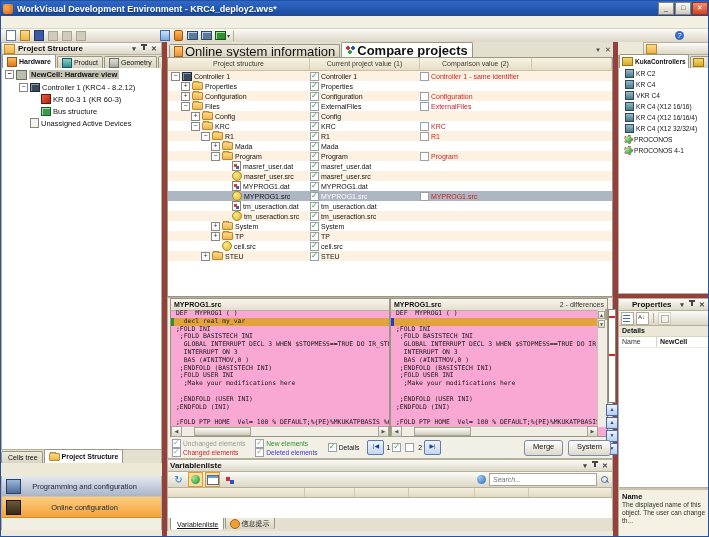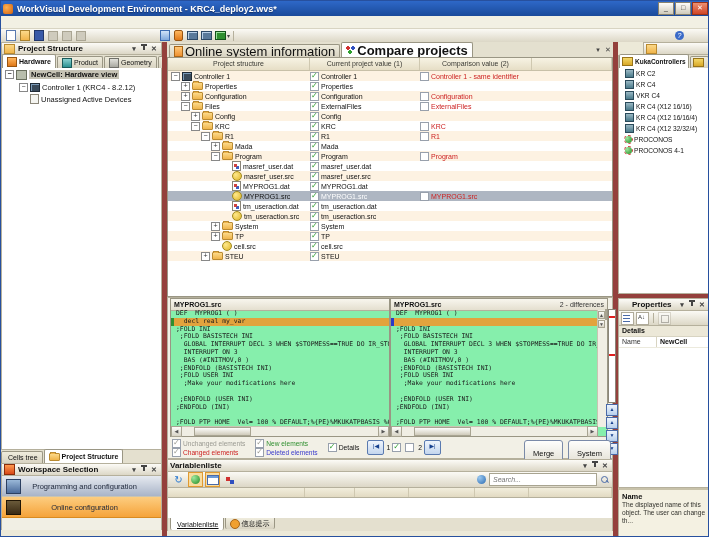--- a/index.html
+++ b/index.html
@@ -109,21 +109,21 @@
   .cmp-row:nth-child(even){background:#fdf2e2;}
   .cmp-row.sel{background:#aeb6c2;}
   .cmp-row>div{display:flex;align-items:center;overflow:hidden;white-space:nowrap;height:10px;}
   .cmp-row .c1{padding-left:calc(3px + var(--lvl,0)*10px);}
   .cmp-row .lbl{font-size:7px;}
   .cmp-row.sel .c2 .lbl{color:#fff;}
   .cmp-row .c3 .lbl{color:#cc1f1f;}
   .cmp-row.no-comp .c3{visibility:hidden;}
   
   .diff-panel{left:166px;top:296px;width:446px;height:162px;background:#f2f0e6;border:1px solid #b5b09c;}
-  .pane{position:absolute;top:0;height:137px;background:#86efac;border:1px solid #9a9684;}
+  .pane{position:absolute;top:0;height:137px;background:#f9a8d4;border:1px solid #9a9684;}
   .pane-l{left:2px;width:218px;}
   .pane-r{left:222px;width:216px;}
   .pane-head{height:11px;background:linear-gradient(#f8f6ee,#e4dfcf);border-bottom:1px solid #b5b09c;display:flex;align-items:center;padding:0 3px;font-size:7px;font-weight:bold;}
   .pane-head .dcount{margin-left:auto;font-weight:normal;color:#333;}
   .code{position:absolute;left:0;top:11px;right:0;height:117px;overflow:hidden;font-family:"DejaVu Sans Mono",monospace;font-size:6.4px;}
   .pane-r .code{right:9px;}
   .code-line{height:7.8px;line-height:7.8px;white-space:pre;position:relative;padding-left:5px;color:#1a1a1a;}
   .code-line.hl{background:#e2a33d;}
   .code-line.gut-green::before{content:"";position:absolute;left:0;top:0;width:3px;height:100%;background:#2f8f2f;}
   .code-line.gut-blue::before{content:"";position:absolute;left:0;top:0;width:3px;height:100%;background:#2a3ac8;}
@@ -138,21 +138,21 @@
   .ov-mark{position:absolute;left:0;width:100%;height:2px;background:#e02020;}
   .diffnav{position:absolute;left:438px;top:106px;width:10px;display:flex;flex-direction:column;gap:1px;}
   .dnbtn{width:10px;height:10px;background:linear-gradient(#eef4fc,#b8d0ec);border:1px solid #4a6aa8;color:#16408e;font-size:5px;line-height:9px;text-align:center;}
   .legend{position:absolute;left:2px;top:139px;width:442px;height:21px;display:flex;align-items:center;}
   .lg-grid{display:grid;grid-template-rows:9px 9px;grid-auto-flow:column;grid-column-gap:10px;margin-left:2px;}
   .lg-item{display:flex;align-items:center;font-size:6.6px;white-space:nowrap;}
   .lg-gray .lbl{color:#9a9a92;}.lg-red .lbl{color:#cc1f1f;}.lg-green .lbl{color:#2f8f2f;}.lg-blue .lbl{color:#3a3acc;}
   .details-ck{display:flex;align-items:center;font-size:6.8px;margin-left:10px;}
   .pager{display:flex;align-items:center;gap:2px;margin-left:8px;font-size:6.8px;}
   .nav-btn{height:13px;min-width:15px;background:linear-gradient(#eef4fc,#c4d6ee);border:1px solid #5a7ab0;border-radius:2px;color:#16408e;font-size:6px;line-height:11px;text-align:center;}
-  .btn{height:14px;padding:7px 8px;background:linear-gradient(#fefefc,#dcd8ca);border:1px solid #7a8aa8;border-radius:3px;font-size:7.5px;line-height:12px;text-align:center;}
+  .btn{height:14px;padding:0 8px;background:linear-gradient(#fefefc,#dcd8ca);border:1px solid #7a8aa8;border-radius:3px;font-size:7.5px;line-height:12px;text-align:center;}
   .btn-merge{position:absolute;left:354px;top:3px;}
   .btn-close{position:absolute;left:398px;top:3px;}
   
   .var-title{left:166px;top:458px;width:446px;}
   .var-tools{left:166px;top:471px;width:446px;height:15px;background:linear-gradient(#fbfaf5,#dcd7c6);border-left:1px solid #b5b09c;border-right:1px solid #b5b09c;display:flex;align-items:center;padding:0 3px;gap:2px;}
   .vtb{width:13px;height:13px;display:flex;align-items:center;justify-content:center;border:1px solid transparent;}
   .vtb.sel2{background:#f8dca0;border-color:#e09a30;}
   .vt-refresh{color:#2a7ad2;font-size:10px;line-height:12px;}
   .vt-ball{width:9px;height:9px;border-radius:50%;background:radial-gradient(circle at 30% 30%,#9fe89f,#1f8a1f);}
   .vt-win{width:10px;height:8px;background:#fff;border:1px solid #4a6aa8;box-shadow:inset 0 2px 0 #6a9ad8;}
@@ -299,42 +299,45 @@
     <div class="ptree-row ptree-root exp-minus">
       <span class="expander"></span>
       <span class="ficon ic-cell" style="width:9px;height:8px;background:#b8beac;border:1px solid #6a705e;"></span>
       <span class="lblsel">NewCell: Hardware view</span>
     </div>
     <div class="ptree-row exp-minus ic-controller" style="--lvl: 1;">
         <span class="expander"></span>
         <span class="ficon"></span>
         <span class="lbl">Controller 1 (KRC4 - 8.2.12)</span>
       </div>
+      <div class="ptree-row exp-none ic-robot" style="--lvl: 2;">
+        <span class="expander"></span>
+        <span class="ficon"></span>
+        <span class="lbl">KR 60-3 1 (KR 60-3)</span>
+      </div>
+      <div class="ptree-row exp-none ic-bus" style="--lvl: 2;">
+        <span class="expander"></span>
+        <span class="ficon"></span>
+        <span class="lbl">Bus structure</span>
+      </div>
       <div class="ptree-row exp-none ic-devices" style="--lvl: 1;">
         <span class="expander"></span>
         <span class="ficon"></span>
         <span class="lbl">Unassigned Active Devices</span>
       </div>
   </div>
   <div class="abs lp-btabs">
     <span class="tab">
         <span class="ficon"></span>
         <span>Cells tree</span>
       </span>
       <span class="tab active ic-folder">
         <span class="ficon"></span>
         <span>Project Structure</span>
       </span>
-  </div>
-  <div class="abs ptitle ws-title">
-    <span class="ws-ttl-ico"></span>
-    <span class="grow">Workspace Selection</span>
-    <span class="pc">▾</span>
-    <span class="pc pin"></span>
-    <span class="pc">✕</span>
   </div>
   <div class="abs ws-body">
     <div class="ws-row ic-programming">
         <span class="ws-ico"></span>
         <span class="ws-lbl">Programming and configuration</span>
       </div>
       <div class="ws-row active ic-administration">
         <span class="ws-ico"></span>
         <span class="ws-lbl">Online configuration</span>
       </div>

